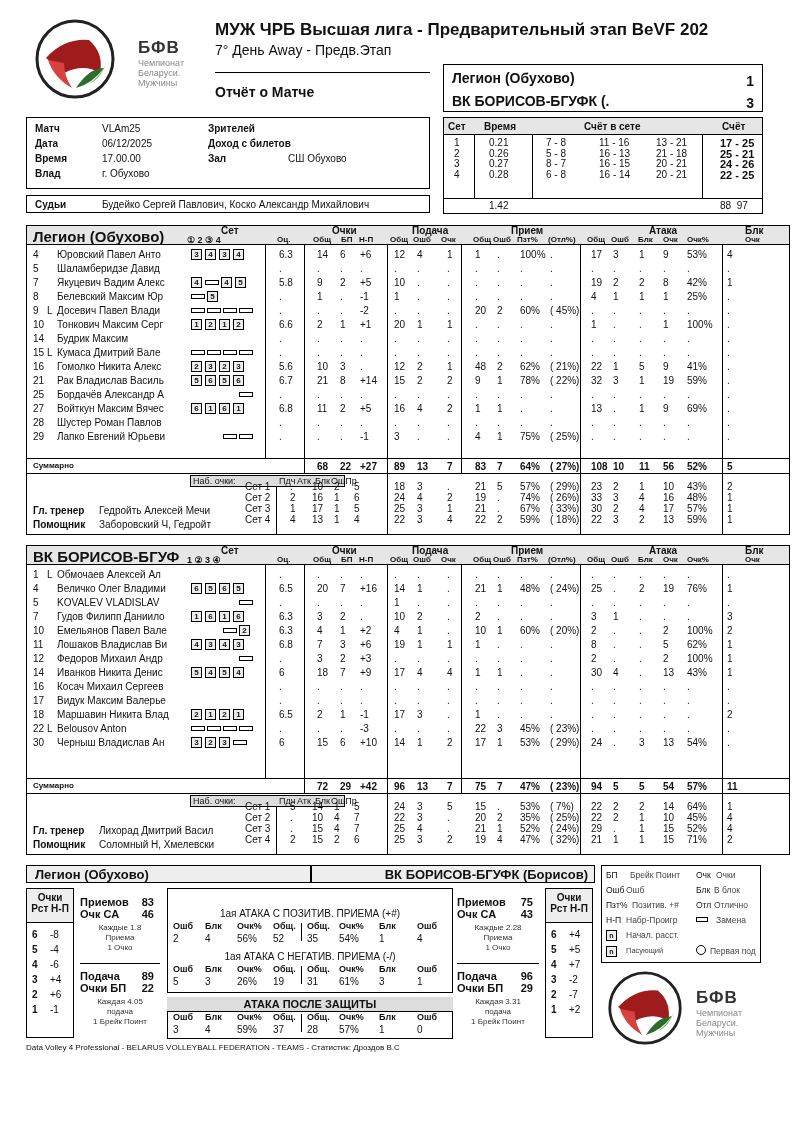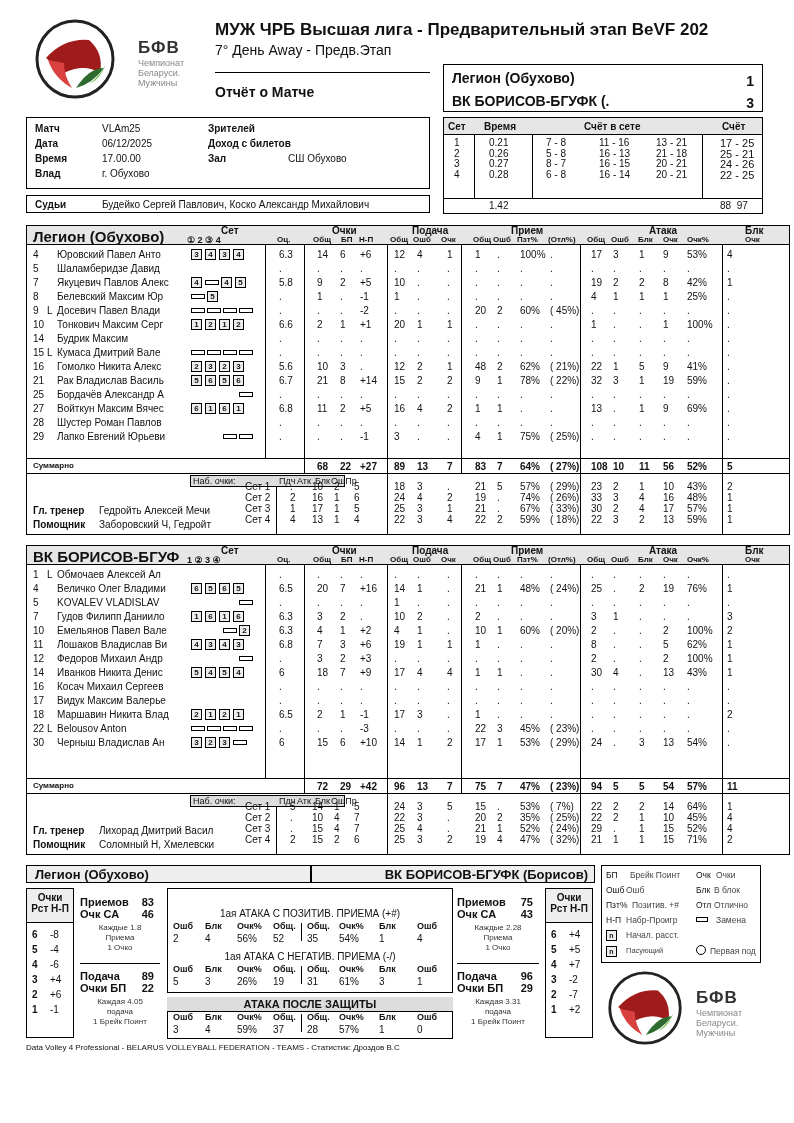--- a/index.html
+++ b/index.html
@@ -124,21 +124,21 @@
 8 - 7
 6 - 8</div>
   <div class="col" style="left:155px">11 - 16
 16 - 13
 16 - 15
 16 - 14</div>
   <div class="col" style="left:212px">13 - 21
 21 - 18
 20 - 21
 20 - 21</div>
-  <div class="col" style="left:276px;font-weight:normal;font-size:11px">17 - 25
+  <div class="col" style="left:276px;font-weight:bold;font-size:11px">17 - 25
 25 - 21
 24 - 26
 22 - 25</div>
   <div class="bot"></div>
   <div class="abs" style="left:45px;top:82px">1.42</div>
   <div class="abs" style="left:276px;top:82px;white-space:pre">88  97</div>
 </div>
 
 <div class="team" id="home-team" style="top:225px;height:310px">
     <div class="th">
@@ -216,21 +216,21 @@
       <span style="left:564px">.</span>
       <span style="left:586px">.</span>
       <span style="left:612px">.</span>
       <span style="left:636px">.</span>
       <span style="left:660px">.</span>
       <span style="left:700px">.</span>
     </div>
     <div class="row" style="top:50px">
       <span style="left:6px">7</span>
       <span style="left:20px"></span>
-      <span style="left:30px">Якуцевич Павлов Алекс</span>
+      <span style="left:30px">Якуцевич Вадим Алекс</span>
       <span style="left:164px;top:0"><span class="box" style="position:static">4</span><span class="dash" style="position:static"></span><span class="box" style="position:static">4</span><span class="box" style="position:static">5</span></span>
       <span style="left:252px">5.8</span>
       <span style="left:290px">9</span>
       <span style="left:313px">2</span>
       <span style="left:333px">+5</span>
       <span style="left:367px">10</span>
       <span style="left:390px">.</span>
       <span style="left:420px">.</span>
       <span style="left:448px">.</span>
       <span style="left:470px">.</span>

